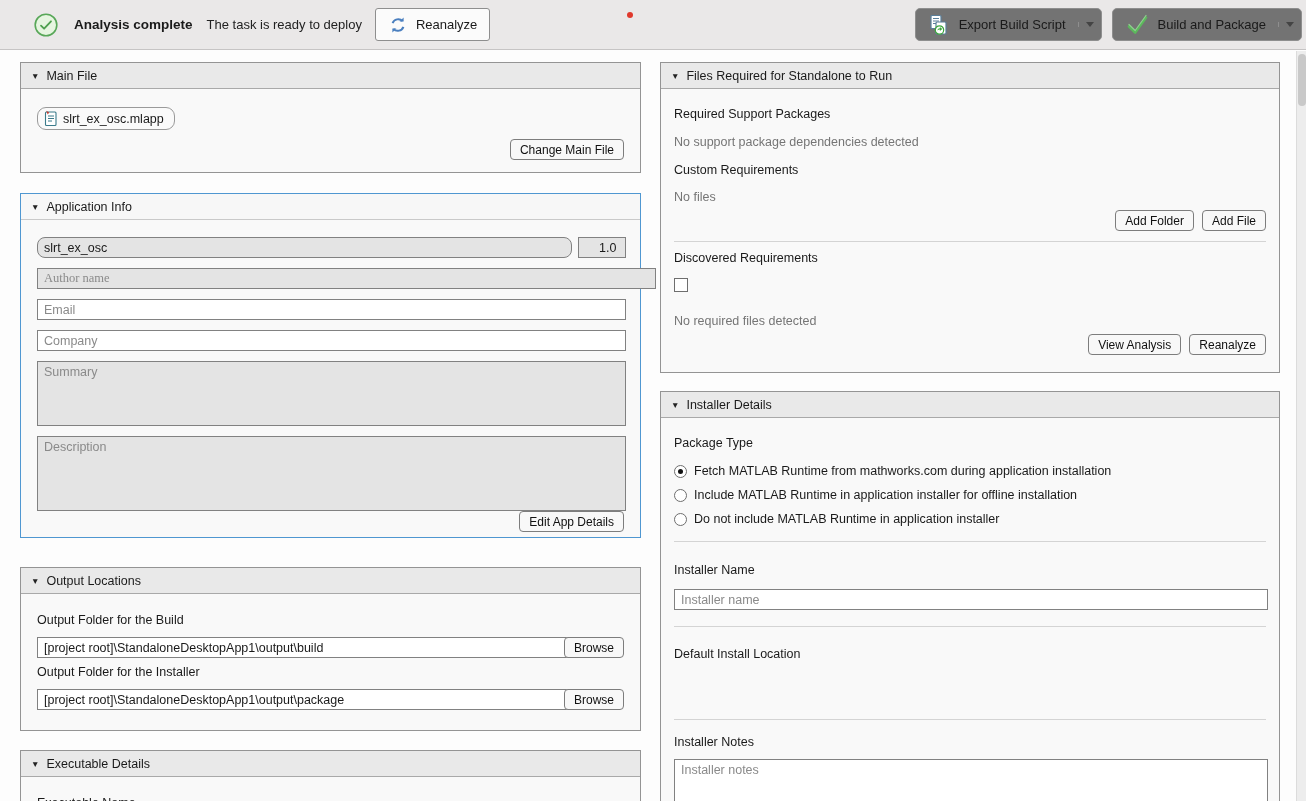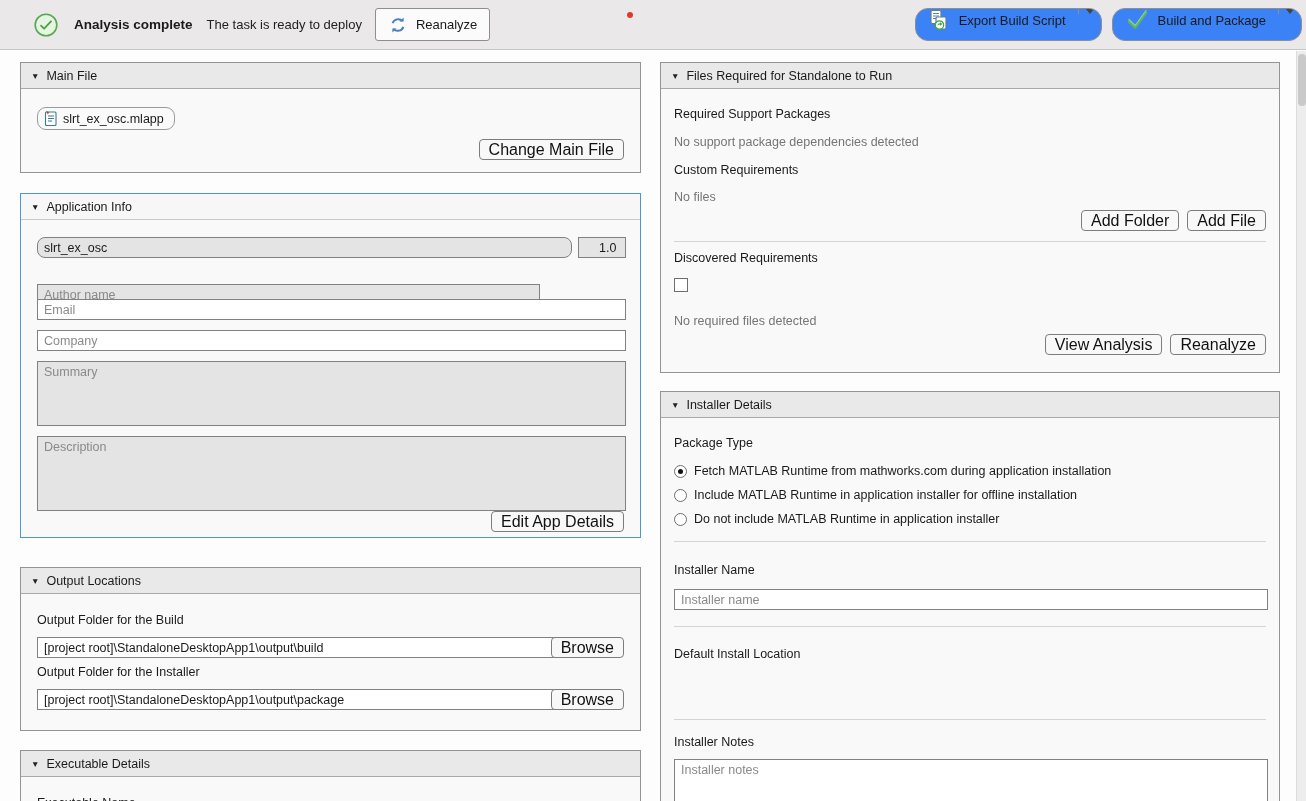--- a/index.html
+++ b/index.html
@@ -19,21 +19,21 @@
   .status-icon { width:24px; height:24px; margin-right:16px; flex:0 0 auto; }
   .status-title { font-weight:bold; font-size:13.5px; margin-right:14px; white-space:nowrap; }
   .status-sub { font-size:13px; color:#222; margin-right:13px; white-space:nowrap; }
   .tb-btn {
     display:inline-flex; align-items:center; height:33px; padding:0 12px;
     background:#fbfbfb; border:1px solid #8e8e8e; border-radius:3px;
     font-size:13px; color:#1a1a1a; cursor:pointer; white-space:nowrap;
   }
   .tb-btn .ic { margin-right:8px; display:inline-flex; }
   .tb-right { margin-left:auto; display:flex; align-items:center; margin-right:4px; }
-  .split-btn { display:flex; align-items:flex-start; height:33px; border:1px solid #8e8e8e; border-radius:13px; background:#3b82f6; margin-left:10px; overflow:hidden; }
+  .split-btn { display:flex; align-items:center; height:33px; border:1px solid #8e8e8e; border-radius:5px; background:#737373; margin-left:10px; overflow:hidden; }
   .split-main { display:flex; align-items:center; padding:0 12px; font-size:13px; white-space:nowrap; cursor:pointer; }
   .split-main .ic { margin-right:9px; display:inline-flex; }
   .split-arrow { width:23px; border-left:1px solid #8e8e8e; display:flex; align-items:center; justify-content:center; cursor:pointer; }
   .caret { width:0; height:0; border-left:4px solid transparent; border-right:4px solid transparent; border-top:5px solid #444; }
   .red-dot { position:absolute; left:627px; top:12px; width:6px; height:6px; border-radius:50%; background:#e0392c; }
 
   
   .panel {
     position:absolute; background:#f9f9f9; border:1px solid #949494;
   }
@@ -57,21 +57,21 @@
   .fld.gray { background:#e4e4e4; }
   .ta {
     position:absolute; border:1px solid #818181; background:#ffffff; resize:none;
     font-family:"Liberation Sans","DejaVu Sans",sans-serif; font-size:12.5px; color:#1a1a1a;
     padding:3px 6px; outline:none;
   }
   .ta.gray { background:#e4e4e4; }
   ::placeholder { color:#8a8a8a; opacity:1; }
 
   .pbtn {
-    position:absolute; height:21px; padding:0 9px; font-size:16px; color:#111;
+    position:absolute; height:21px; padding:0 9px; font-size:12px; color:#111;
     background:#f8f8f8; border:1px solid #7d7d7d; border-radius:4px; cursor:pointer;
     display:inline-flex; align-items:center; white-space:nowrap;
     font-family:"Liberation Sans","DejaVu Sans",sans-serif;
   }
   .btn-row { position:absolute; display:flex; gap:8px; }
   .btn-row .pbtn { position:static; }
 
   .chip {
     position:absolute; display:inline-flex; align-items:center; height:23px;
     padding:0 10px 0 5px; background:#fafafa; border:1px solid #9a9a9a; border-radius:9px;
@@ -189,21 +189,21 @@
   <button class="pbtn" style="right:16px; top:76px;">Change Main File</button>
 </section>
 
 <section class="panel focused" style="left:20px; top:193px; width:621px; height:345px;">
   <div class="panel-header">
     <span class="tri">▼</span>
     <span>Application Info</span>
   </div>
   <input class="fld gray" style="left: 16px; top: 43px; width: 535px; border-radius: 8px;" value="slrt_ex_osc">
   <input class="fld gray" style="left: 557px; top: 43px; width: 48px; padding-left: 20px;" value="1.0">
-  <input class="fld gray" style="left: 16px; top: 90px; width: 503px;" placeholder="Author name">
+  <input class="fld gray" style="left: 16px; top: 74px; width: 619px; font-family: Liberation Serif, serif;" placeholder="Author name">
   <input class="fld" style="left: 16px; top: 105px; width: 589px;" placeholder="Email">
   <input class="fld" style="left: 16px; top: 136px; width: 589px;" placeholder="Company">
   <textarea class="ta gray" style="left: 16px; top: 167px; width: 589px; height: 65px;" placeholder="Summary"></textarea>
   <textarea class="ta gray" style="left: 16px; top: 242px; width: 589px; height: 75px;" placeholder="Description"></textarea>
   <button class="pbtn" style="right:16px; top:317px;">Edit App Details</button>
 </section>
 
 <section class="panel" style="left:20px; top:567px; width:621px; height:164px;">
   <div class="panel-header">
     <span class="tri">▼</span>

